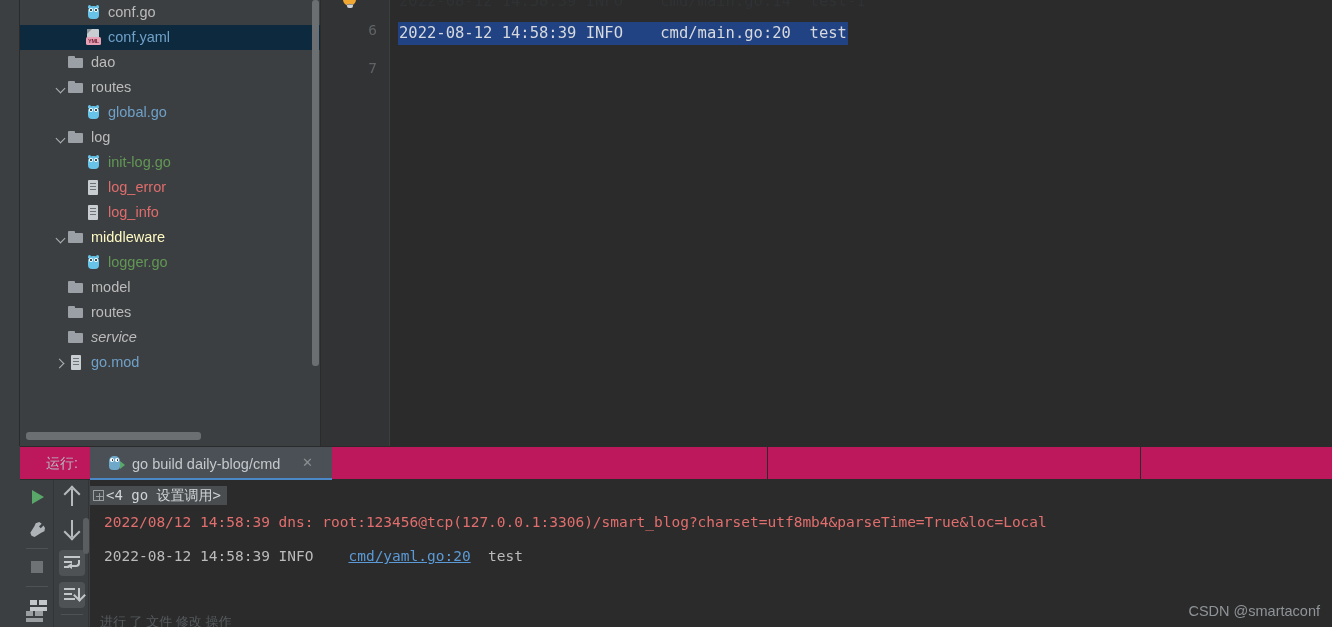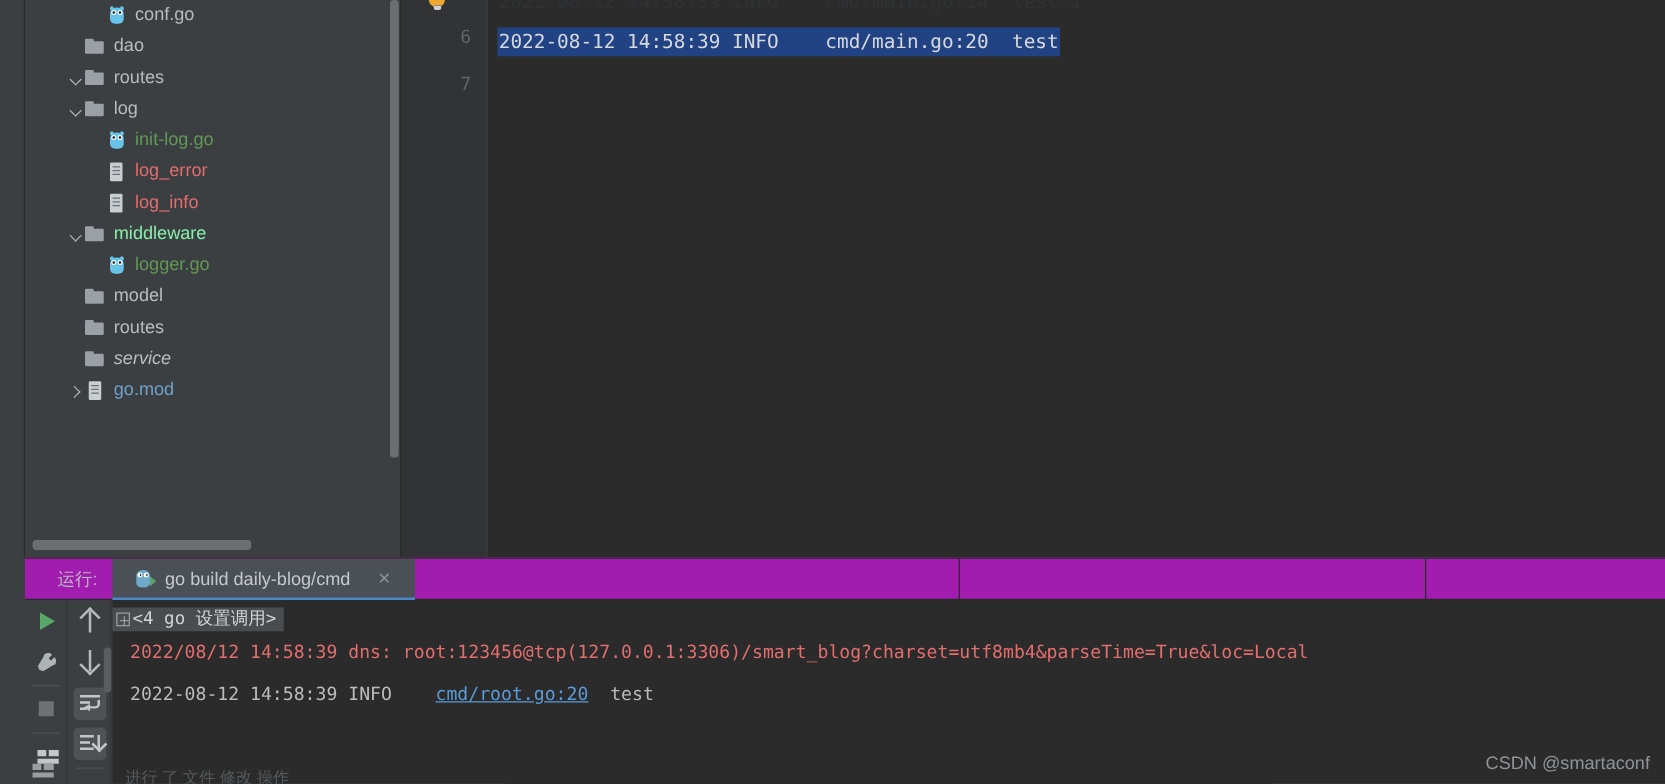--- a/index.html
+++ b/index.html
@@ -153,21 +153,21 @@
     background: #214283; color: #d6d9dd; padding: 2px 1px 3px 1px; left: 77px;
   }
   .code-line.ghost { color: #2f3234; }
 
   
   .run-panel {
     position: absolute; left: 0; top: 446px; width: 1332px; height: 181px; background: #3c3f41;
   }
   .run-header {
     position: absolute; left: 20px; top: 0px; width: 1312px; height: 34px;
-    background: #a21caf; border-top: 1px solid #2b2b2b; border-bottom: 1px solid #2b2b2b;
+    background: #be185d; border-top: 1px solid #2b2b2b; border-bottom: 1px solid #2b2b2b;
   }
   .run-sep { position: absolute; top: 0; width: 1px; height: 33px; background: #2b2b2b; }
   .run-label {
     position: absolute; left: 26px; top: 8px; font-size: 14px; color: #b4b9be;
   }
   .run-tab {
     position: absolute; left: 70px; top: 0; height: 33px; width: 242px;
     background: #4a5055; display: flex; align-items: center;
   }
   .run-tab .tabicon { width: 18px; height: 18px; position: relative; margin-left: 18px; margin-right: 6px; flex: none;}
@@ -299,31 +299,55 @@
             <span class="ear l"></span>
             <span class="ear r"></span>
             <span class="body"></span>
             <span class="eye l"></span>
             <span class="eye r"></span>
             <span class="pup l"></span>
             <span class="pup r"></span>
           </span>
           <span class="tree-label" style="color: rgb(187, 187, 187);">conf.go</span>
         </div>
+        <div class="tree-row sel">
+          <span style="display: inline-block; flex: 0 0 auto; width: 51px;"></span>
+          <span class="arrow "></span>
+          <span class="ic yaml">
+            <span class="sheet"></span>
+            <span class="corner"></span>
+            <span class="tag">YML</span>
+          </span>
+          <span class="tree-label" style="color: rgb(111, 160, 200);">conf.yaml</span>
+        </div>
         <div class="tree-row">
           <span style="display: inline-block; flex: 0 0 auto; width: 34px;"></span>
           <span class="arrow "></span>
           <span class="ic folder"></span>
           <span class="tree-label" style="color: rgb(187, 187, 187);">dao</span>
         </div>
         <div class="tree-row">
           <span style="display: inline-block; flex: 0 0 auto; width: 34px;"></span>
           <span class="arrow open"></span>
           <span class="ic folder"></span>
           <span class="tree-label" style="color: rgb(187, 187, 187);">routes</span>
+        </div>
+        <div class="tree-row">
+          <span style="display: inline-block; flex: 0 0 auto; width: 51px;"></span>
+          <span class="arrow "></span>
+          <span class="ic go">
+            <span class="ear l"></span>
+            <span class="ear r"></span>
+            <span class="body"></span>
+            <span class="eye l"></span>
+            <span class="eye r"></span>
+            <span class="pup l"></span>
+            <span class="pup r"></span>
+          </span>
+          <span class="tree-label" style="color: rgb(111, 160, 200);">global.go</span>
         </div>
         <div class="tree-row">
           <span style="display: inline-block; flex: 0 0 auto; width: 34px;"></span>
           <span class="arrow open"></span>
           <span class="ic folder"></span>
           <span class="tree-label" style="color: rgb(187, 187, 187);">log</span>
         </div>
         <div class="tree-row">
           <span style="display: inline-block; flex: 0 0 auto; width: 51px;"></span>
           <span class="arrow "></span>
@@ -347,21 +371,21 @@
         <div class="tree-row">
           <span style="display: inline-block; flex: 0 0 auto; width: 51px;"></span>
           <span class="arrow "></span>
           <span class="ic file"></span>
           <span class="tree-label" style="color: rgb(224, 108, 108);">log_info</span>
         </div>
         <div class="tree-row">
           <span style="display: inline-block; flex: 0 0 auto; width: 34px;"></span>
           <span class="arrow open"></span>
           <span class="ic folder"></span>
-          <span class="tree-label" style="color: #86efac;">middleware</span>
+          <span class="tree-label" style="color: #fef9c3;">middleware</span>
         </div>
         <div class="tree-row">
           <span style="display: inline-block; flex: 0 0 auto; width: 51px;"></span>
           <span class="arrow "></span>
           <span class="ic go">
             <span class="ear l"></span>
             <span class="ear r"></span>
             <span class="body"></span>
             <span class="eye l"></span>
             <span class="eye r"></span>
@@ -494,21 +518,21 @@
       </div>
       <div class="tb-div" style="top:134px"></div>
     </div>
 
     <div class="console">
       <div class="fold-head">
         <span class="fold-box"></span>
         <span>&lt;4 go 设置调用&gt;</span>
       </div>
       <div class="con-line con-red" style="top:34px">2022/08/12 14:58:39 dns: root:123456@tcp(127.0.0.1:3306)/smart_blog?charset=utf8mb4&amp;parseTime=True&amp;loc=Local</div>
-      <div class="con-line" style="top:68px"><span class="con-white">2022-08-12 14:58:39 INFO    </span><span class="con-link">cmd/root.go:20</span><span class="con-white">  test</span></div>
+      <div class="con-line" style="top:68px"><span class="con-white">2022-08-12 14:58:39 INFO    </span><span class="con-link">cmd/yaml.go:20</span><span class="con-white">  test</span></div>
     </div>
     <div class="con-scroll"></div>
 
     <div class="bottom-ic">
       <i style="left:0;top:0;width:7px;height:5px"></i>
       <i style="left:9px;top:0;width:8px;height:5px"></i>
       <i style="left:0;top:7px;width:17px;height:4px"></i>
     </div>
     <div class="bottom-chinese">进行 了 文件 修改 操作</div>
 

